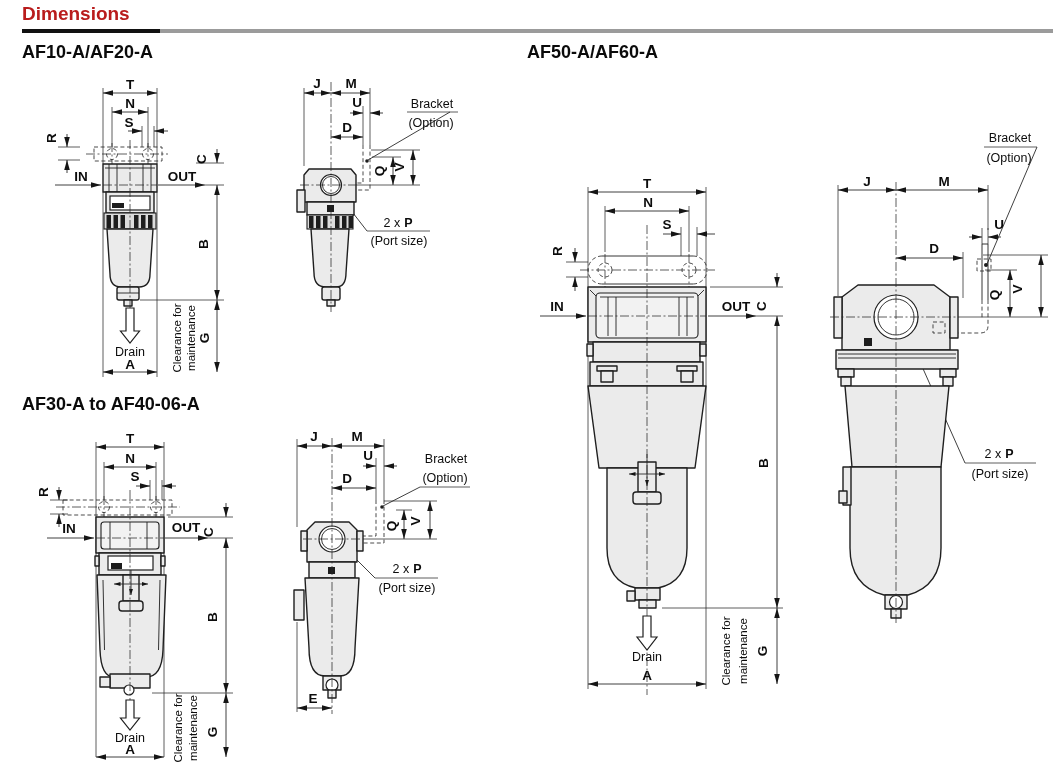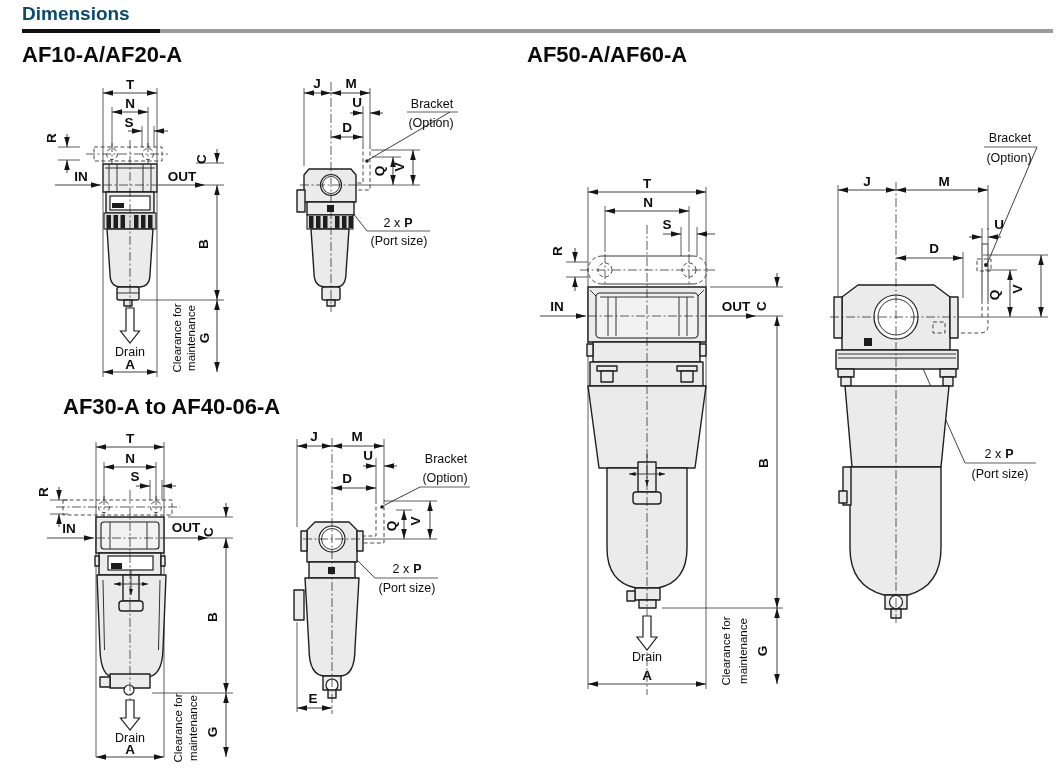--- a/index.html
+++ b/index.html
@@ -1,23 +1,23 @@
 <!DOCTYPE html>
 <html><head>
 <meta charset="utf-8">
 <style>
   html,body{margin:0;padding:0;background:#fff;}
   #stage{position:relative;width:1058px;height:769px;background:#fff;overflow:hidden;
          font-family:"Liberation Sans",sans-serif;}
-  .h1{position:absolute;left:22px;top:3px;font-size:19px;font-weight:bold;color:#0c4a6e;}
+  .h1{position:absolute;left:22px;top:3px;font-size:19px;font-weight:bold;color:#b91c1c;}
   .rule{position:absolute;left:22px;top:29px;width:1031px;height:4px;background:#9b9b9b;}
   .rule-black{position:absolute;left:0;top:0;width:138px;height:4px;background:#111;}
-  .sec{position:absolute;font-size:22px;font-weight:bold;color:#0a0a0a;}
+  .sec{position:absolute;font-size:18px;font-weight:bold;color:#0a0a0a;}
   #sec-af10{left:22px;top:42px;}
-  #sec-af30{left:22px;top:394px;margin-left:41px;}
+  #sec-af30{left:22px;top:394px;}
   #sec-af50{left:527px;top:42px;}
   svg{position:absolute;left:0;top:0;}
   
   .ol{fill:#ebebeb;stroke:#1f1f1f;stroke-width:1.4;stroke-linejoin:round;}
   .ow{fill:#ffffff;stroke:#1f1f1f;stroke-width:1.2;}
   .tn{fill:none;stroke:#1f1f1f;stroke-width:0.9;}
   .dim{fill:none;stroke:#2a2a2a;stroke-width:0.9;}
   .ext{fill:none;stroke:#2a2a2a;stroke-width:0.75;}
   .cl{fill:none;stroke:#2a2a2a;stroke-width:0.75;stroke-dasharray:9 2.5 2 2.5;}
   .hid{fill:none;stroke:#2a2a2a;stroke-width:0.85;stroke-dasharray:4 2.6;}

